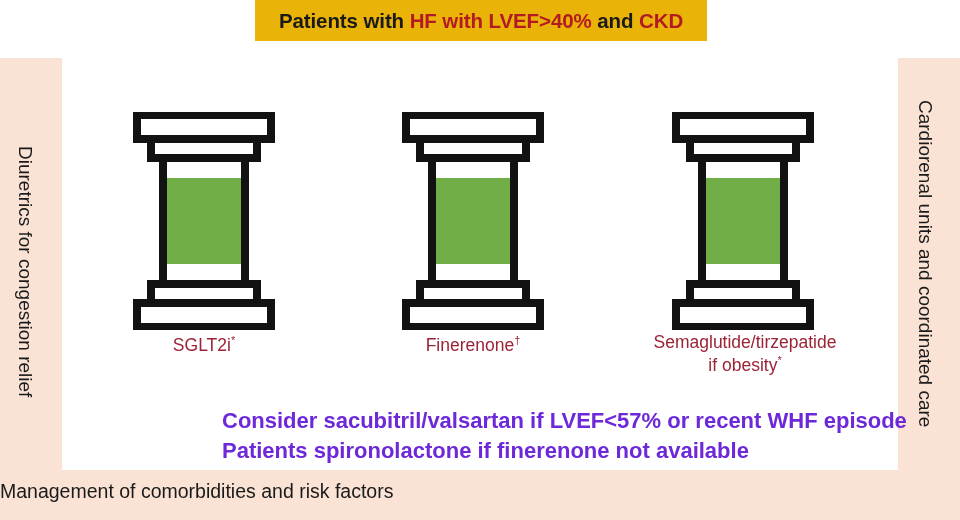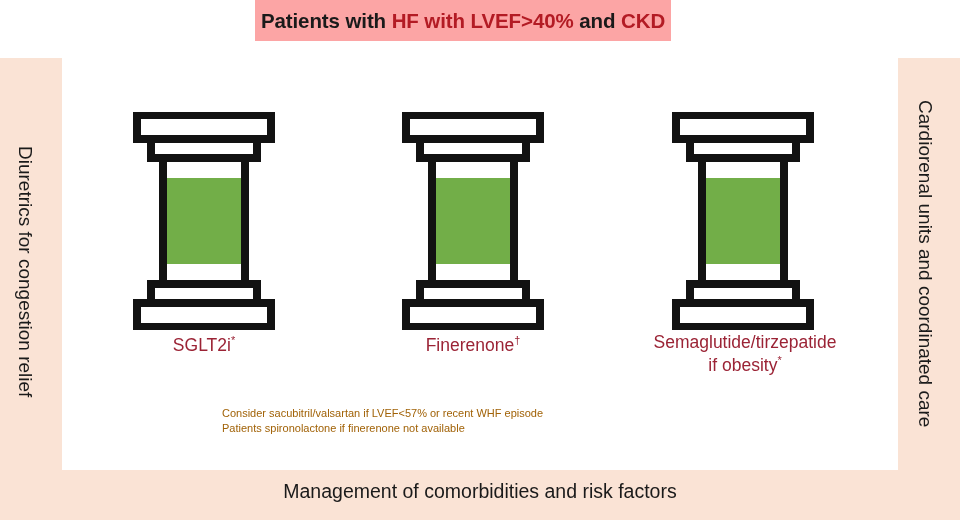--- a/index.html
+++ b/index.html
@@ -16,23 +16,23 @@
     height: 520px;
     background: #ffffff;
     overflow: hidden;
   }
 
   
   #title-banner {
     position: absolute;
     left: 255px;
     top: 0px;
-    width: 416px;
+    width: 452px;
     height: 41px;
-    background: #fca5a5;
+    background: #eab308;
     display: flex;
     align-items: center;
     justify-content: center;
   }
   #title-text {
     font-size: 20.5px;
     font-weight: bold;
     color: #1a1a1a;
     letter-spacing: -0.1px;
     white-space: nowrap;
@@ -108,32 +108,32 @@
   .sup {
     font-size: 11px;
     vertical-align: super;
   }
 
   
   #consider-block {
     position: absolute;
     left: 222px;
     top: 406px;
-    color: #a16207;
-    font-size: 11px;
+    color: #6d28d9;
+    font-size: 22px;
     line-height: 1.38;
+    font-weight: bold;
   }
 
   
   #bottom-caption {
     position: absolute;
     left: 0px;
     top: 480px;
     width: 960px;
-    text-align: center;
     color: #1a1a1a;
     font-size: 19.5px;
   }
 </style>
 </head>
 <body>
 
 <div id="stage">
 
   <div id="peach-frame"></div>

